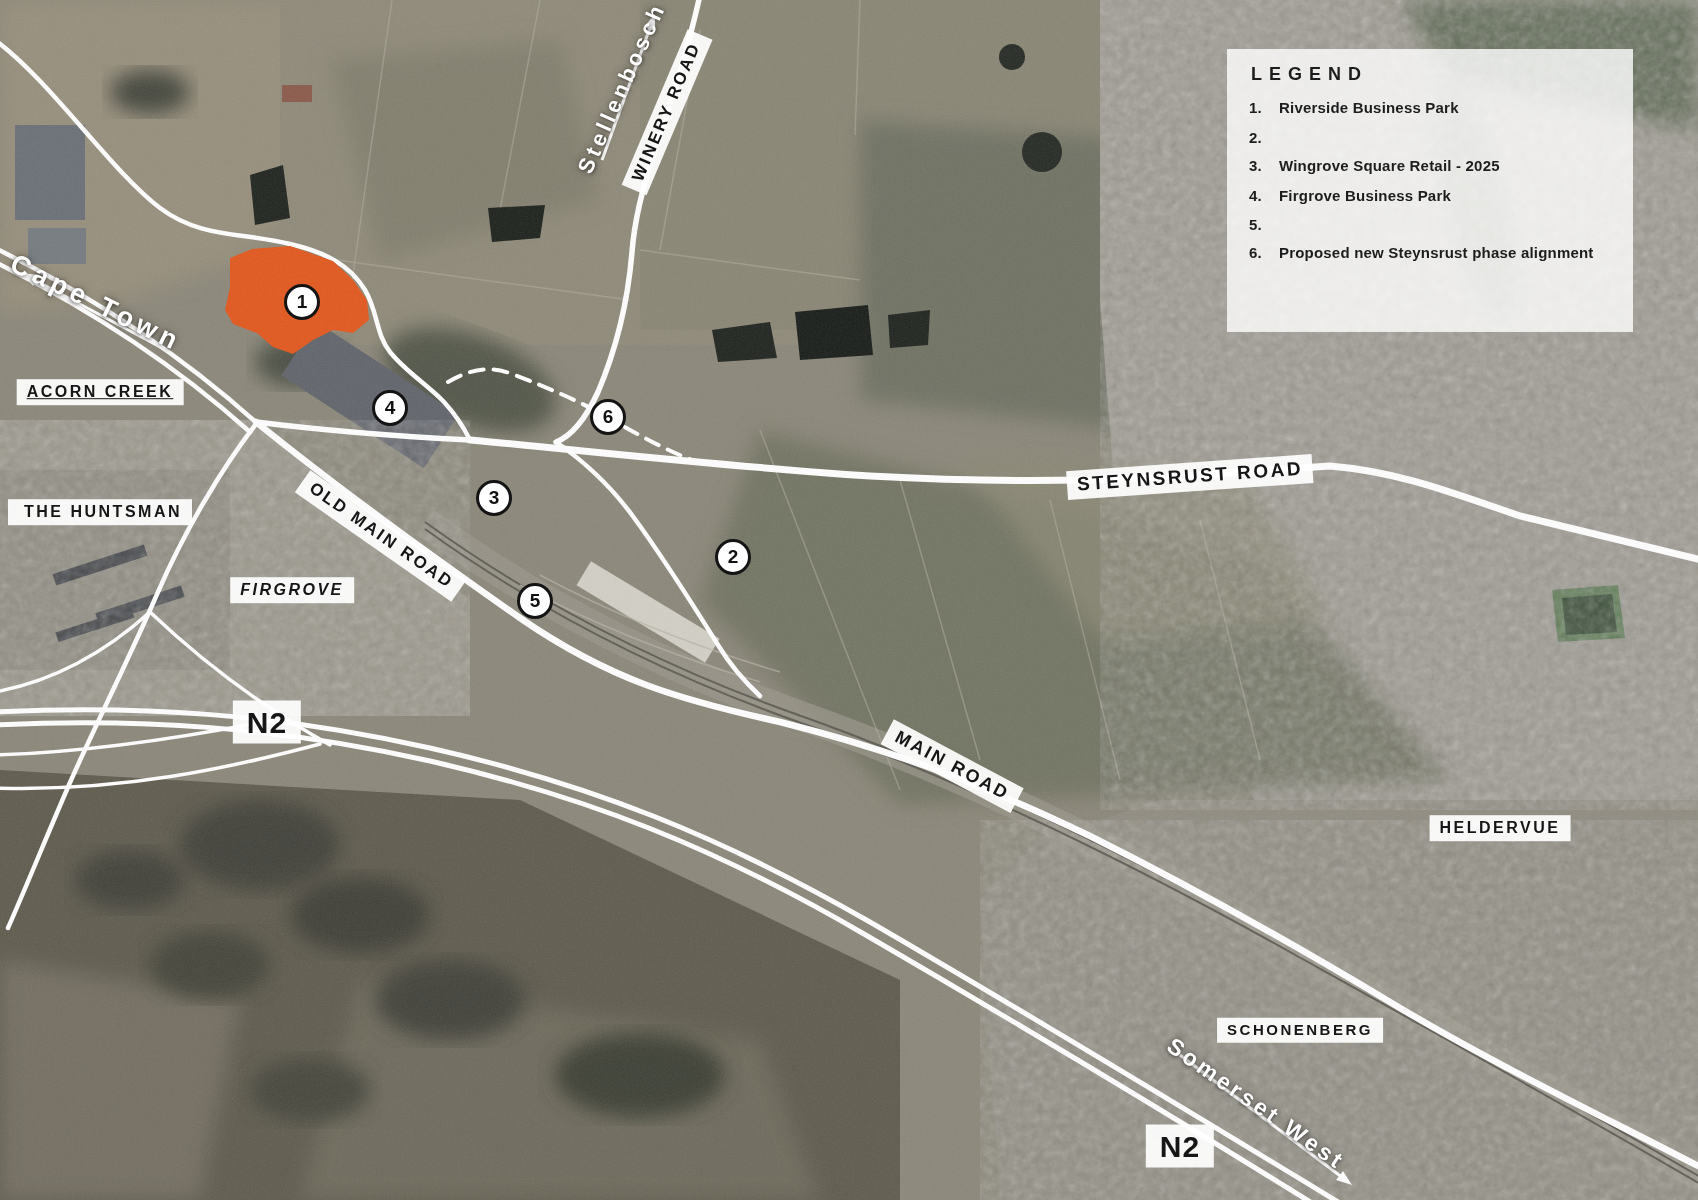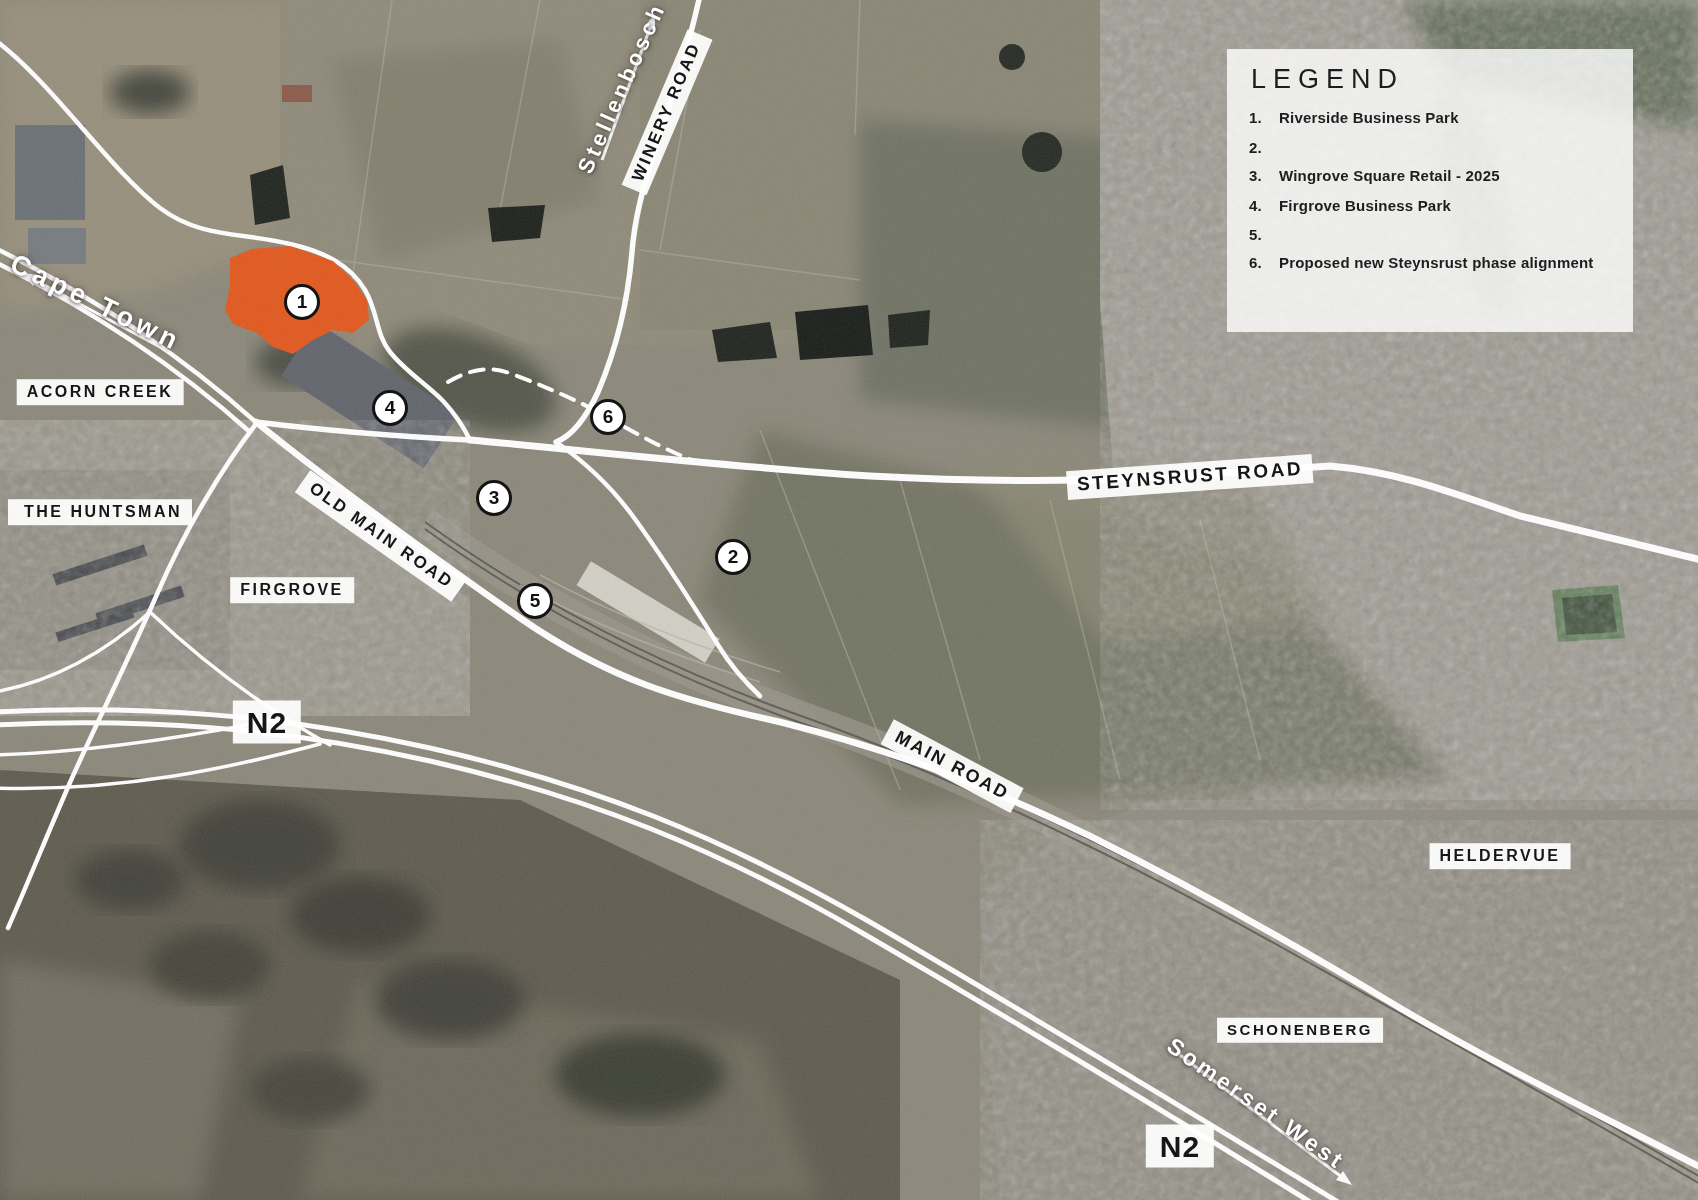--- a/index.html
+++ b/index.html
@@ -32,21 +32,21 @@
     display:flex;align-items:center;justify-content:center;
     z-index:40;
   }
   
   .legend{
     position:absolute;left:1227px;top:49px;width:406px;min-height:283px;
     background:rgba(255,255,255,.8);box-sizing:border-box;
     padding:15px 18px 16px 22px;z-index:50;color:#1d1d1d;
   }
   .legend-title{
-    font-size:27px;font-weight:400;letter-spacing:7px;margin:0 0 14px 2px;
+    font-size:18px;font-weight:700;letter-spacing:7px;margin:0 0 14px 2px;
   }
   .leg-item{display:flex;margin-bottom:11px;}
   .leg-num{width:30px;flex:0 0 30px;font-size:15px;font-weight:700;letter-spacing:.2px;}
   .leg-text{
     width:326px;font-size:15px;font-weight:700;letter-spacing:.2px;
     line-height:1.25;white-space:pre-line;
   }
 </style>
 </head>
 <body>
@@ -212,27 +212,27 @@
   <div class="lbl boxed road-lbl" style="left:1190px;top:477px;transform:translate(-50%,-50%) rotate(-4deg);font-size:19px;">STEYNSRUST ROAD</div>
 
   <div class="lbl boxed road-lbl" style="left:381px;top:536px;transform:translate(-50%,-50%) rotate(35deg);">OLD MAIN ROAD</div>
 
   <div class="lbl boxed road-lbl" style="left:952px;top:766px;transform:translate(-50%,-50%) rotate(28deg);font-size:18px;">MAIN ROAD</div>
 
   <div class="lbl boxed big-n2" style="left:267px;top:722px;">N2</div>
 
   <div class="lbl boxed big-n2" style="left:1180px;top:1146px;">N2</div>
 
-  <div class="lbl boxed" style="left:100px;top:392px;">ACORN CREEK</div>
+  <div class="lbl boxed" style="left:100px;top:392px;text-decoration:underline;">ACORN CREEK</div>
 
   <div class="lbl boxed" style="left:100px;top:512px;padding-left:16px;">THE HUNTSMAN</div>
 
-  <div class="lbl boxed" style="left:292px;top:590px;">FIRGROVE</div>
-
-  <div class="lbl boxed" style="left:1500px;top:856px;">HELDERVUE</div>
+  <div class="lbl boxed" style="left:292px;top:590px;font-style:italic;">FIRGROVE</div>
+
+  <div class="lbl boxed" style="left:1500px;top:828px;">HELDERVUE</div>
 
   <div class="lbl boxed" style="left:1300px;top:1030px;font-size:15px;text-align:right;">SCHONENBERG</div>
 
   <div class="marker" style="left:302px;top:302px;">1</div>
   <div class="marker" style="left:733px;top:557px;">2</div>
   <div class="marker" style="left:494px;top:498px;">3</div>
   <div class="marker" style="left:390px;top:408px;">4</div>
   <div class="marker" style="left:535px;top:601px;">5</div>
   <div class="marker" style="left:608px;top:417px;">6</div>
 

